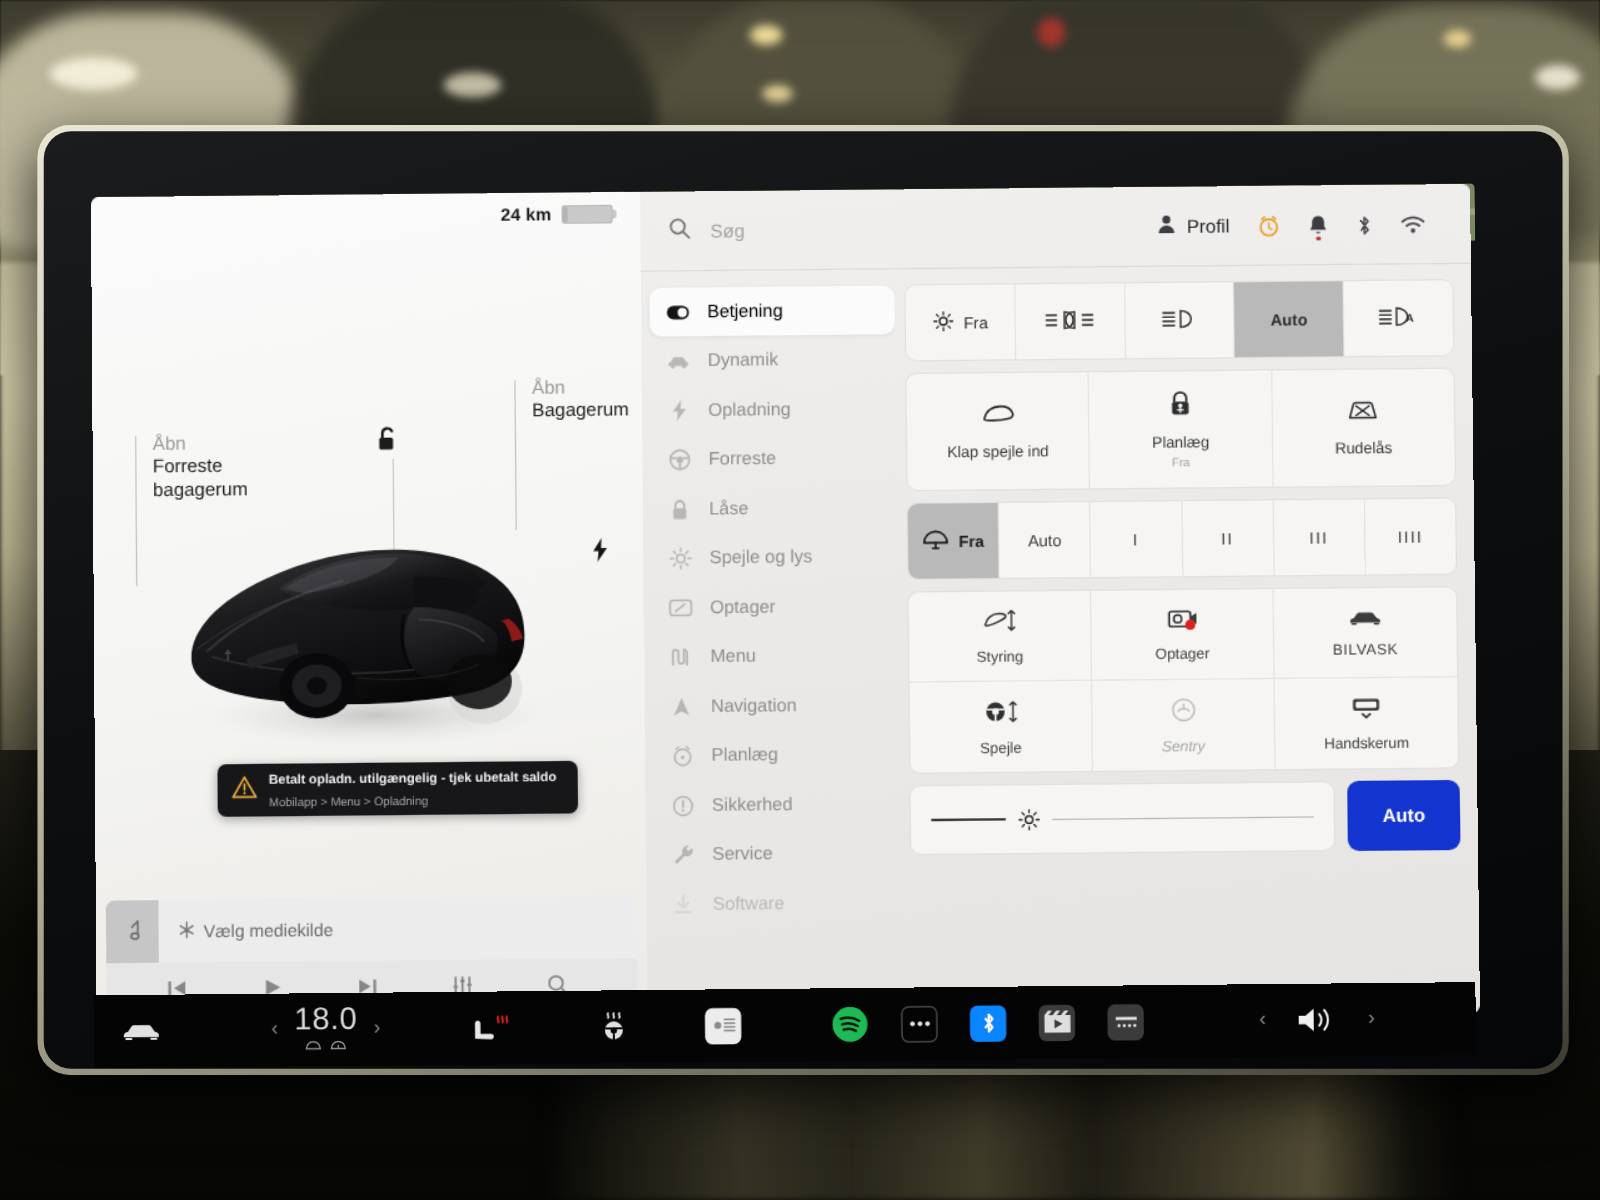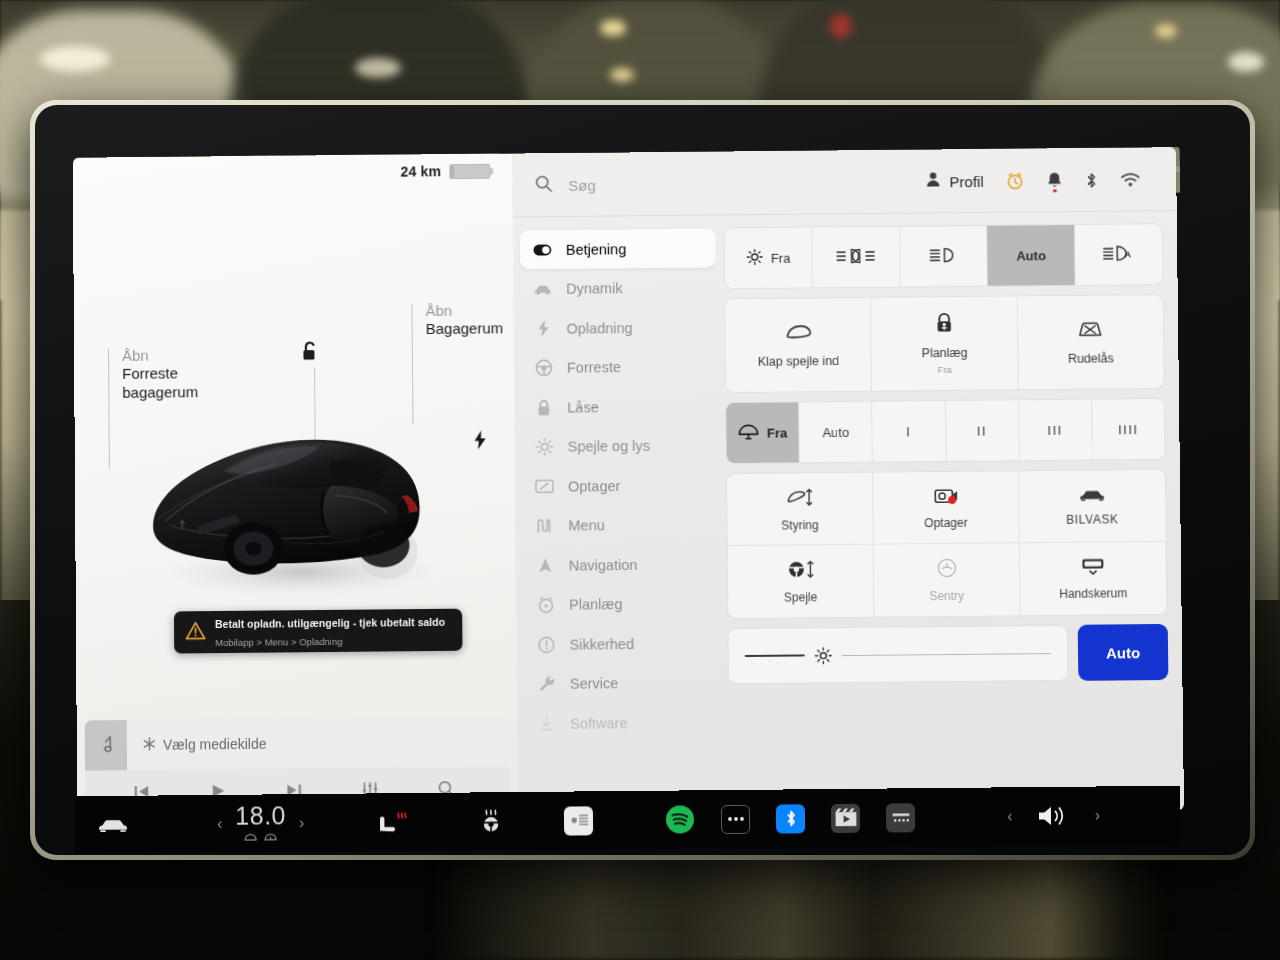--- a/index.html
+++ b/index.html
@@ -224,21 +224,21 @@
     grid-template-rows:repeat(2,72px);
   }
   #tile-grid .tile {
     display:flex; flex-direction:column; align-items:center; justify-content:center;
     gap:6px; border-right:1px solid #e5e3e1; border-bottom:1px solid #e5e3e1;
     position:relative;
   }
   #tile-grid .tile:nth-child(3n) { border-right:none; }
   #tile-grid .tile:nth-child(n+4) { border-bottom:none; }
   #tile-grid .tlabel { font-size:12px; color:#404040; }
-  #tile-grid .tile.dim .tlabel { color:#a8a8a8; }
+  #tile-grid .tile.dim .tlabel { color:#a8a8a8;font-style:italic; }
   #rec-dot {
     position:absolute; width:8px; height:8px; border-radius:50%;
     background:#e02020; left:50%; margin-left:2px; top:24px;
   }
 
   
   #bright-row { display:flex; gap:10px; align-items:stretch; height:56px; margin-top:2px; }
   #bright-card {
     flex:1; background:#f6f5f4; border:1px solid #e2e0de; border-radius:9px;
     display:flex; align-items:center; padding:0 16px; gap:0;

